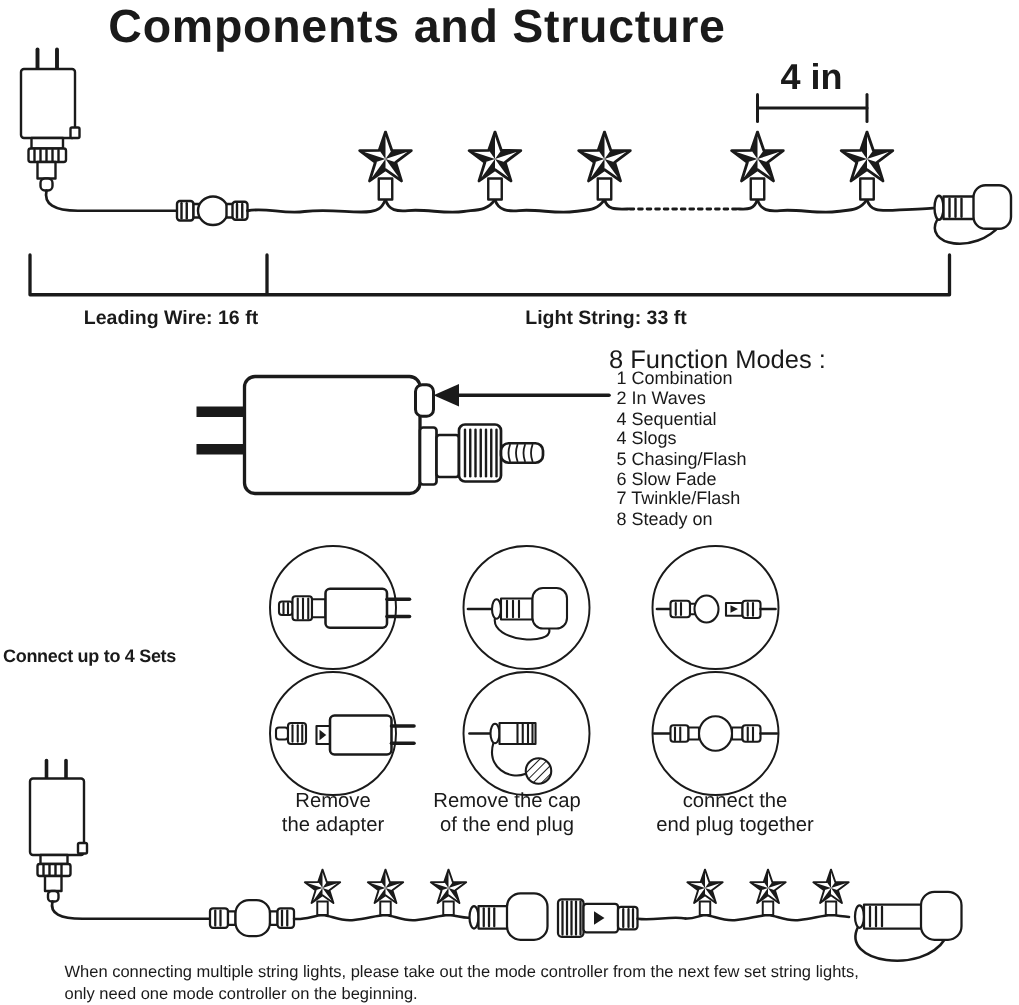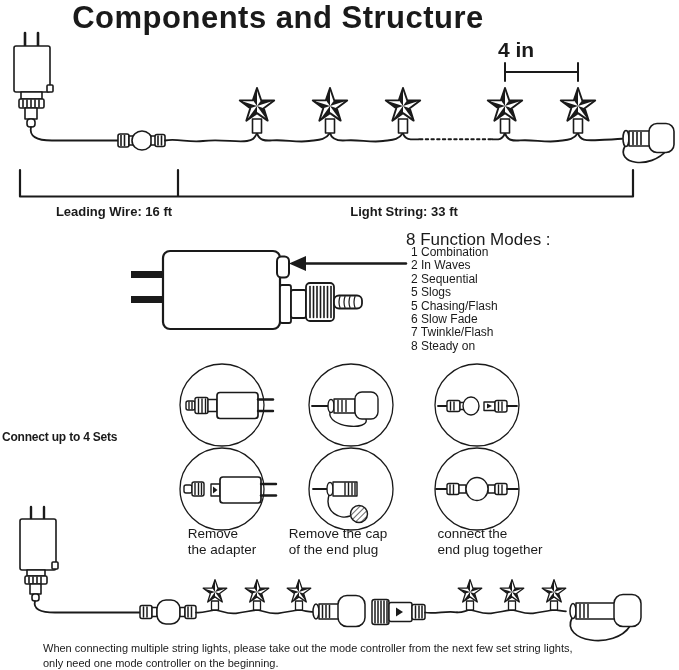--- a/index.html
+++ b/index.html
@@ -13,30 +13,30 @@
   }
   .layer { position:absolute; left:0; top:0; }
   .abs { position:absolute; }
   .pre { white-space:pre-line; }
   .page-title {
     left:0; top:0; width:556px;
     text-align:center;
     font-size:31px; font-weight:bold; letter-spacing:0.5px;
   }
   .dim-label {
-    left:516px; top:38px; transform:translateX(-50%);
-    font-size:21px; font-weight:bold;
+    left:541px; top:38px; transform:translateX(-50%);
+    font-size:24px; font-weight:bold;
   }
   .bracket-label { top:204px; transform:translateX(-50%); font-size:13px; font-weight:bold; }
   .modes-title { left:406px; top:230px; font-size:17px; }
   .modes-list  { left:411px; top:246px; font-size:12px; line-height:13.4px; }
   .connect-heading { left:2px; top:430px; font-size:12px; font-weight:bold; letter-spacing:-0.2px; }
   .step-caption {
     top:526px; transform:translateX(-50%);
-    font-size:13.5px; line-height:15.5px;
+    text-align:center; font-size:13.5px; line-height:15.5px;
   }
   .footer-note { left:43px; top:641px; width:600px; font-size:11px; line-height:14.5px; }
 </style>
 </head>
 <body>
 
 <svg class="layer" width="679" height="670" viewBox="0 0 679 670" xmlns="http://www.w3.org/2000/svg" xmlns:xlink="http://www.w3.org/1999/xlink">
   <defs>
     <symbol id="star" viewBox="0 0 40 40">
       <path d="M20,1 L24.4,13.9 L38.1,14.1 L27.1,22.3 L31.2,35.4 L20,27.5 L8.8,35.4 L12.9,22.3 L1.9,14.1 L15.6,13.9 Z" fill="#ffffff" stroke="#1a1a1a" stroke-width="2" stroke-linejoin="round"></path>
@@ -339,22 +339,22 @@
 
 <div class="abs dim-label">4 in</div>
 
 <div class="abs bracket-label" style="left:102px;padding-left:24px;">Leading Wire: 16 ft</div>
 <div class="abs bracket-label" style="left:404px;">Light String: 33 ft</div>
 
 <div class="abs modes-title">8 Function Modes :</div>
 <div class="abs modes-list">
   <div>1 Combination</div>
   <div>2 In Waves</div>
-  <div>2 Sequential</div>
-  <div>5 Slogs</div>
+  <div>4 Sequential</div>
+  <div>4 Slogs</div>
   <div>5 Chasing/Flash</div>
   <div>6 Slow Fade</div>
   <div>7 Twinkle/Flash</div>
   <div>8 Steady on</div>
 </div>
 
 <div class="abs connect-heading">Connect up to 4 Sets</div>
 
 <div class="abs step-caption pre" style="left:222px;">Remove
 the adapter</div>

